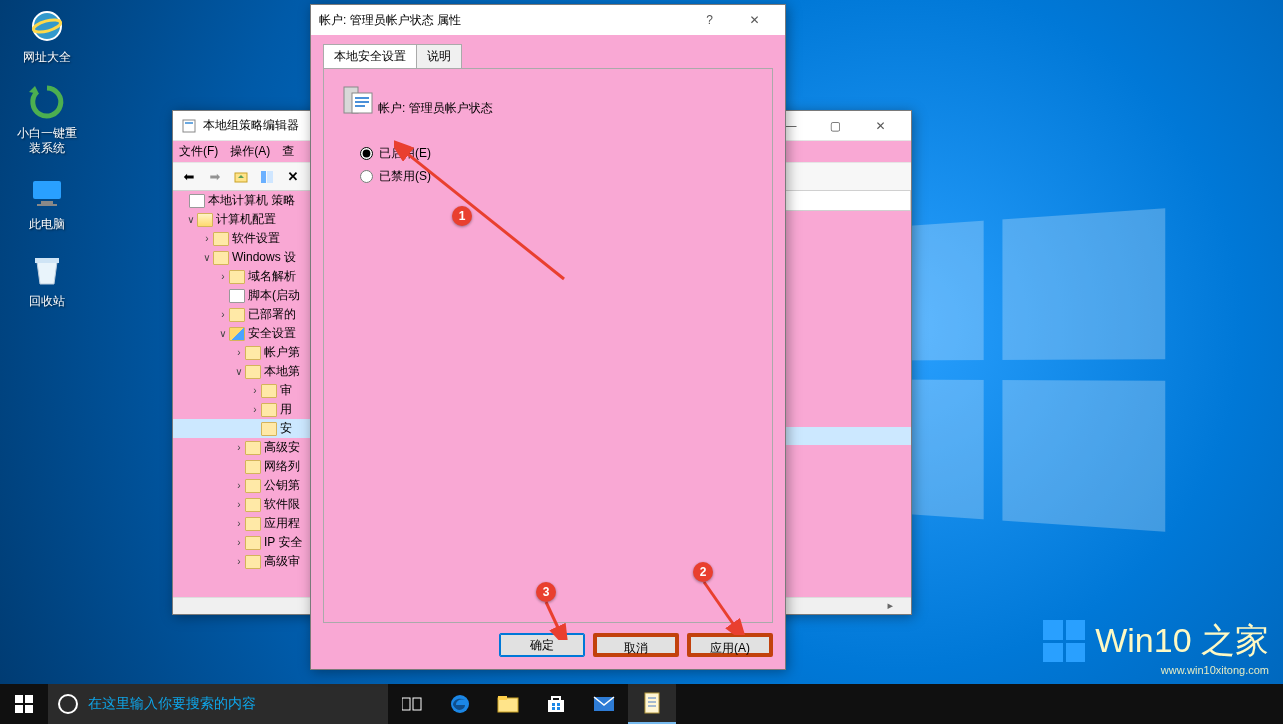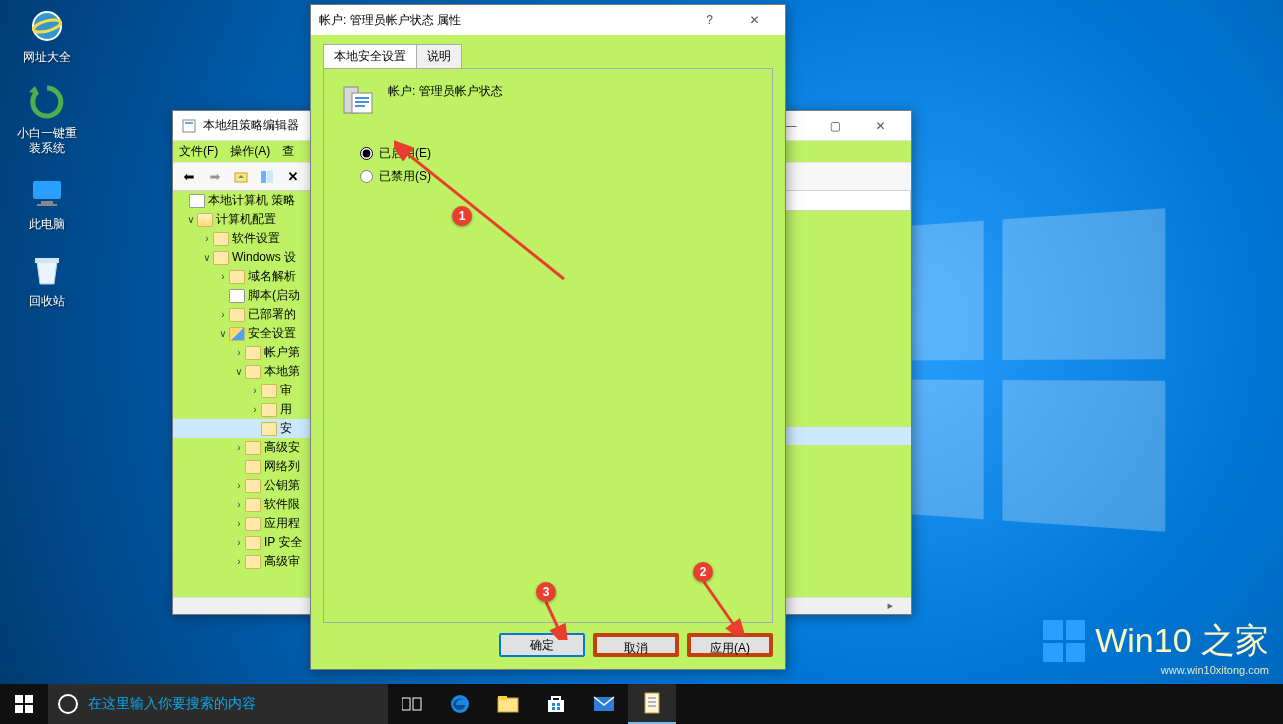--- a/index.html
+++ b/index.html
@@ -10,21 +10,21 @@
 .win-logo-bg { position: absolute; right: 120px; top: 220px; width: 340px; height: 300px; display: grid; grid-template-columns: 1fr 1fr; grid-template-rows: 1fr 1fr; gap: 20px; transform: perspective(800px) rotateY(-20deg); }
 .win-logo-bg div { background: rgba(255,255,255,0.25); }
 
 
 .desk-icons { position: absolute; left: 12px; top: 6px; width: 70px; display: flex; flex-direction: column; gap: 18px; }
 .desk-icon { display: flex; flex-direction: column; align-items: center; color: #fff; font-size: 12px; cursor: pointer; text-align: center; }
 .desk-icon .ic { width: 40px; height: 40px; margin-bottom: 4px; }
 .desk-icon span { text-shadow: 1px 1px 2px rgba(0,0,0,.6); line-height: 1.2; }
 
 
-.window { position: absolute; background: #bef264; border: 1px solid #7a7a7a; box-shadow: 2px 2px 12px rgba(0,0,0,.35); }
+.window { position: absolute; background: #f9a8d4; border: 1px solid #7a7a7a; box-shadow: 2px 2px 12px rgba(0,0,0,.35); }
 
 
 .gpedit { left: 172px; top: 110px; width: 740px; height: 505px; }
 .titlebar { height: 30px; display: flex; align-items: center; padding: 0 8px; font-size: 12px; background: #fff; border-bottom: 1px solid #e5e5e5; }
 .titlebar .t-icon { width: 16px; height: 16px; margin-right: 6px; }
 .titlebar .title { flex: 1; }
 .win-controls { display: flex; }
 .win-controls .wc { width: 45px; height: 28px; display: flex; align-items: center; justify-content: center; font-size: 12px; cursor: pointer; color: #555; }
 
 .menubar { height: 22px; display: flex; align-items: center; padding: 0 6px; font-size: 12px; gap: 12px; border-bottom: 1px solid #e5e5e5; }
@@ -54,21 +54,21 @@
 .gp-scroll-h { position: absolute; bottom: 0; left: 0; right: 0; height: 17px; background: #f0f0f0; border-top: 1px solid #ddd; }
 
 
 .props { left: 310px; top: 4px; width: 476px; height: 666px; z-index: 10; }
 .props .titlebar { border-bottom: none; }
 .props-body { padding: 8px 12px 12px; height: calc(100% - 30px); display: flex; flex-direction: column; }
 .tabs { display: flex; position: relative; top: 1px; }
 .tab { padding: 3px 10px; font-size: 12px; border: 1px solid #aaa; background: #f0f0f0; margin-right: -1px; cursor: pointer; }
 .tab.active { background: #fff; border-bottom-color: #fff; }
 .tab-panel { flex: 1; border: 1px solid #aaa; padding: 14px 18px; font-size: 12px; position: relative; }
-.policy-head { display: flex; align-items: flex-start; gap: 12px; margin-bottom: 28px; }
+.policy-head { display: flex; align-items: flex-end; gap: 2px; margin-bottom: 28px; }
 .policy-icon { width: 34px; height: 34px; }
 .radio-row { display: flex; align-items: center; gap: 6px; margin: 4px 0 6px 18px; font-size: 12px; }
 .radio-row input { accent-color: #000; }
 .btn-row { display: flex; justify-content: flex-end; gap: 8px; padding: 10px 0 0; }
 .btn { width: 86px; height: 24px; font-size: 12px; background: #e1e1e1; border: 4px solid #c2410c; border-radius: 2px; cursor: pointer; line-height: 22px; text-align: center; }
 .btn.primary { border: 1px solid #0078d7; box-shadow: inset 0 0 0 1px #0078d7; }
 
 
 .arrow { position: absolute; pointer-events: none; }
 .badge { position: absolute; width: 20px; height: 20px; border-radius: 50%; background: #e93f2f; color: #fff; font-size: 12px; font-weight: bold; display: flex; align-items: center; justify-content: center; box-shadow: 0 1px 3px rgba(0,0,0,.4); z-index: 50; }

